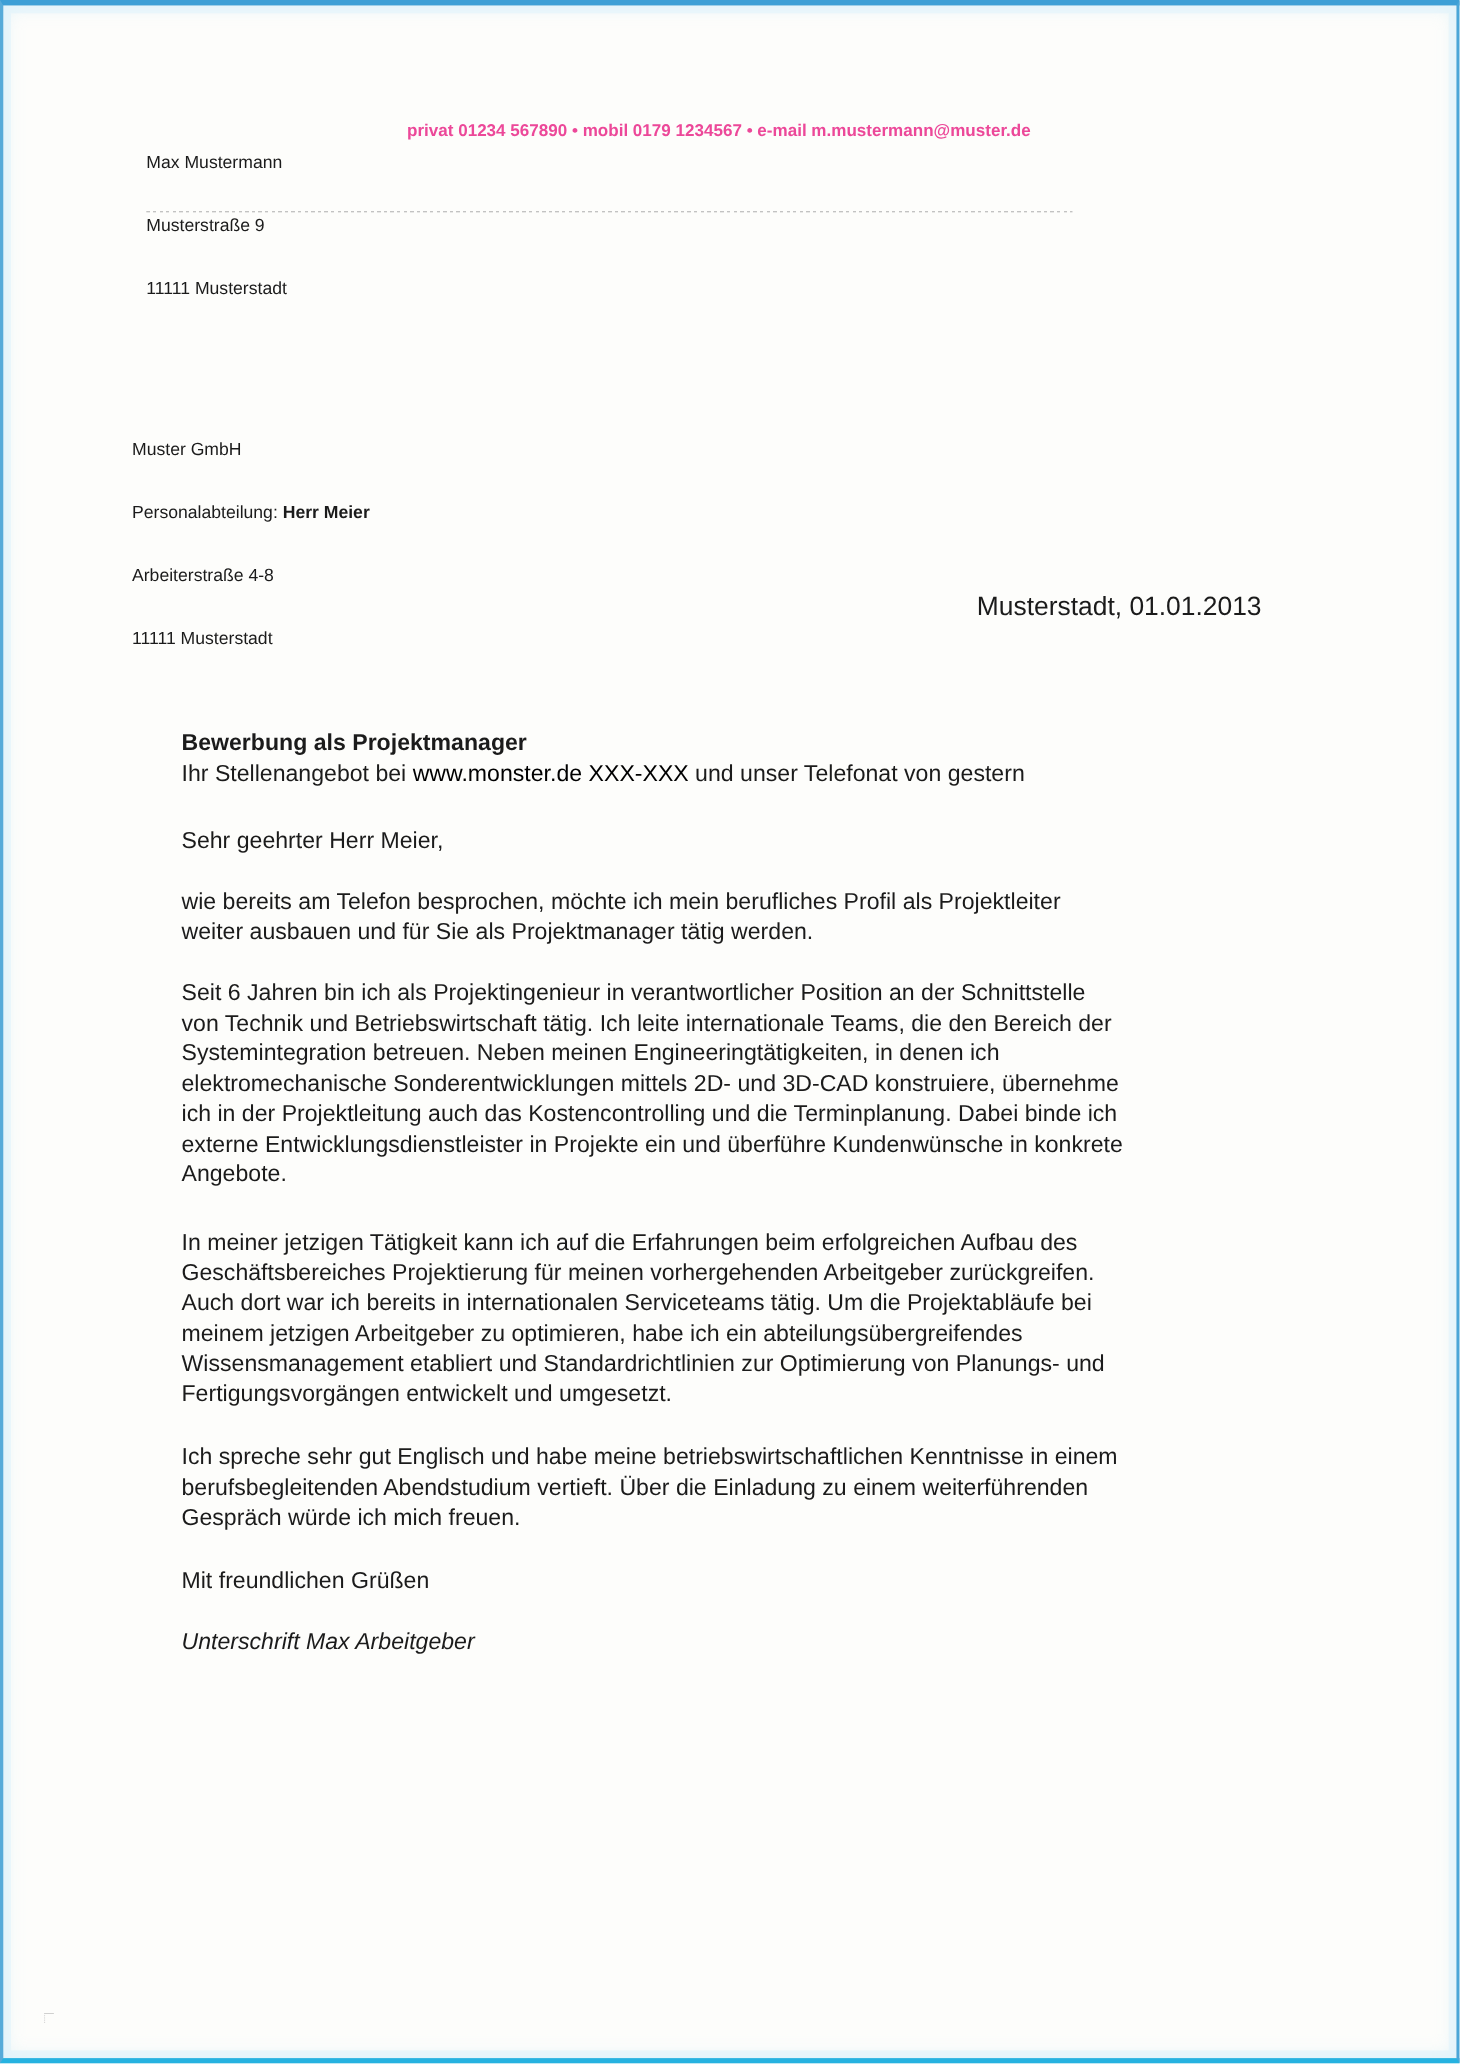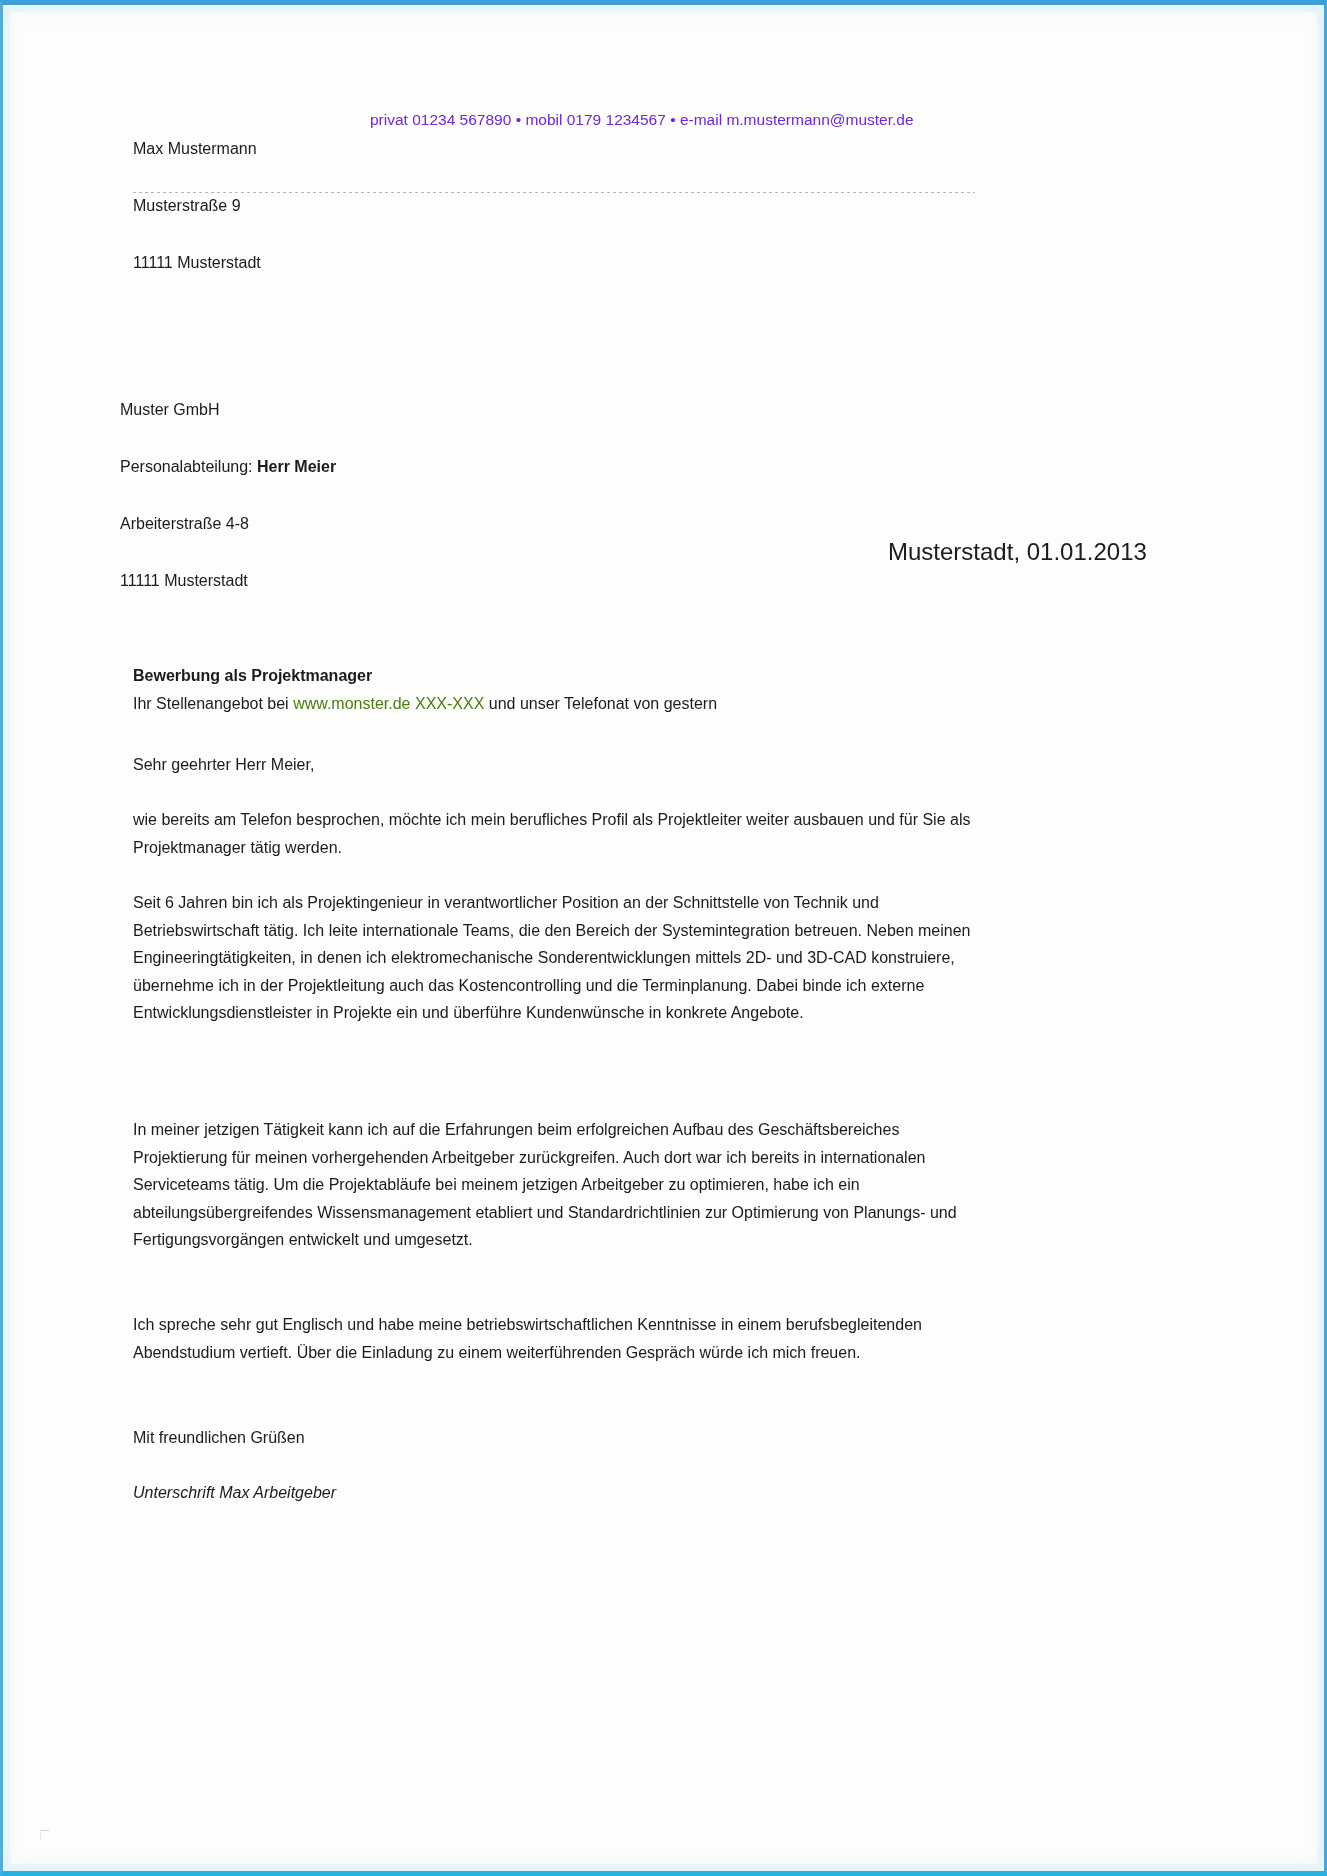--- a/index.html
+++ b/index.html
@@ -14,26 +14,26 @@
     position:absolute; inset:0;
     background:#fdfdfb;
     border-top:5px solid #3d9fd6;
     border-bottom:5px solid #26b2e0;
     border-left:3px solid #57abd9;
     border-right:3px solid #4aa6d8;
     box-shadow: inset 0 0 0 7px rgba(222,243,252,.55), inset 0 0 18px rgba(185,227,246,.45);
   }
   .abs { position:absolute; }
   .addr { font-size:16px; line-height:28.5px; white-space:pre-line; }
-  .contact { font-size:15.5px; color:#6d28d9; }
+  .contact { font-size:15.5px; color:#ec4899;font-weight:bold; }
   .date { font-size:24px; }
-  .body-text { font-size:16px; line-height:27.5px; width:856px; }
+  .body-text { font-size:21px; line-height:27.5px; width:856px;margin-left:32px; }
   .bold { font-weight:bold; }
   .italic { font-style:italic; }
-  .link { color:#4d7c0f; text-decoration:none; cursor:pointer; }
+  .link { color:#000000; text-decoration:none; cursor:pointer; }
   .dashes {
     height:2px;
     background-image:repeating-linear-gradient(to right, #9c9c9c 0 3px, transparent 3px 6px);
     background-size:100% 1px;
     background-repeat:no-repeat;
     background-position:0 0;
     opacity:.75;
   }
   .artifact {
     width:9px; height:9px;

